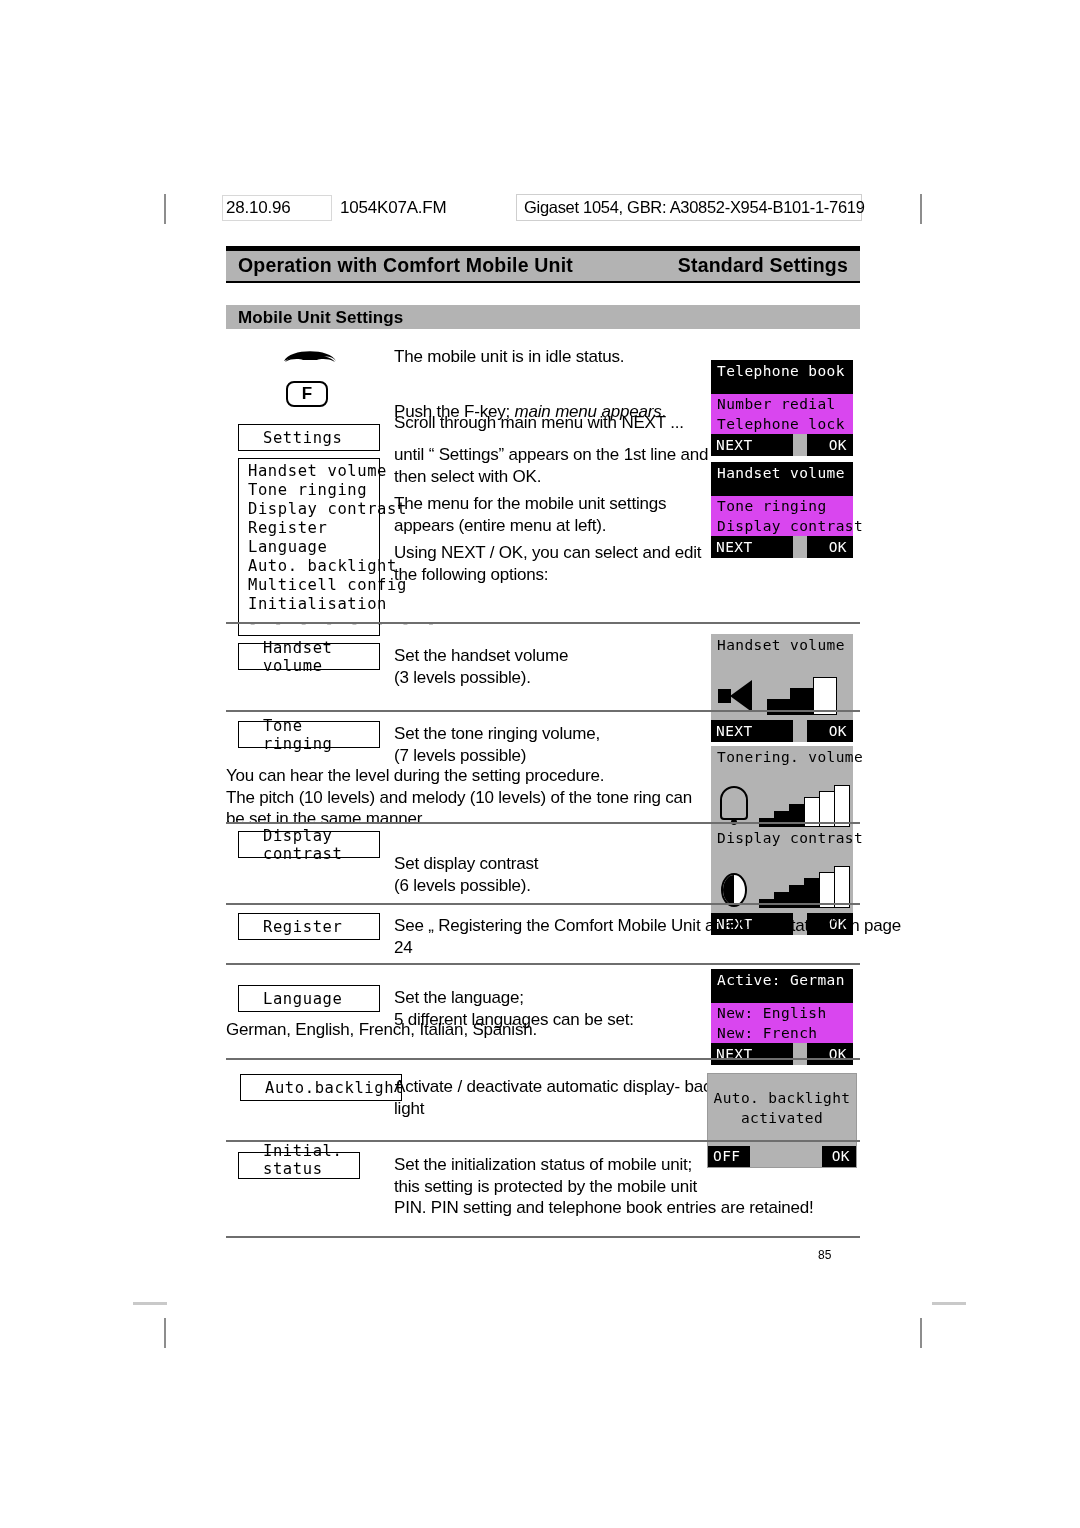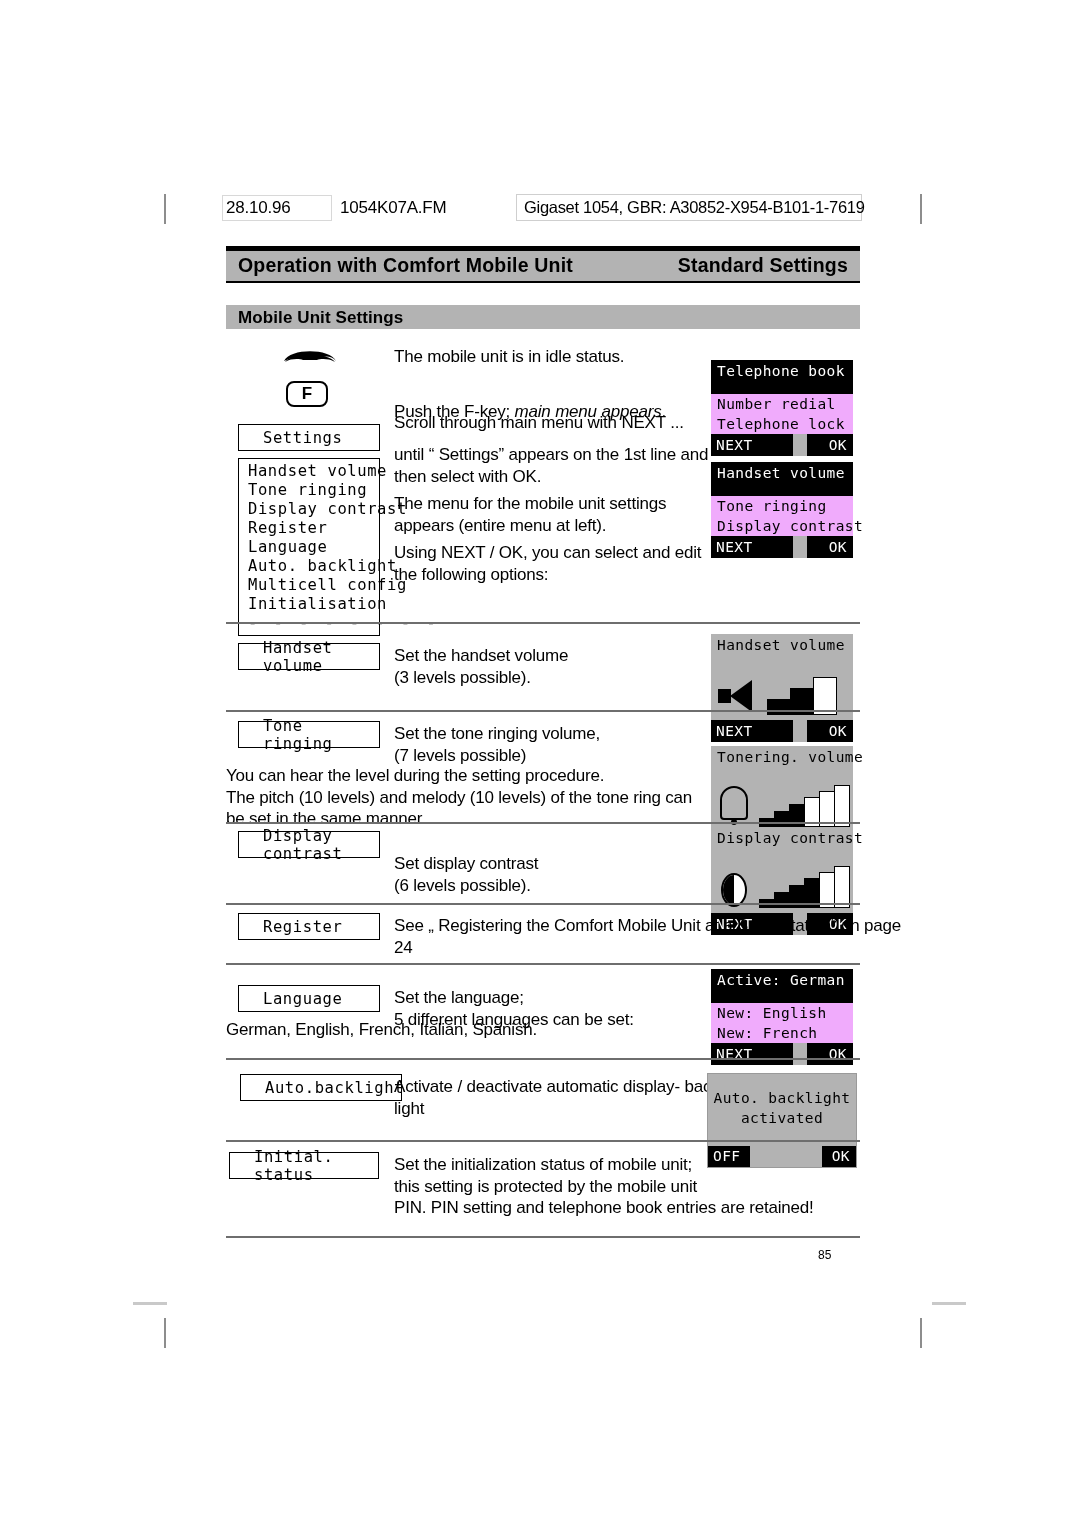--- a/index.html
+++ b/index.html
@@ -56,21 +56,21 @@
   }
   .menu-box div{height:19px;line-height:19px;white-space:nowrap;}
   .menu-dash{letter-spacing:3.4px;}
 
   
   .disp{position:absolute;width:142px;box-sizing:border-box;}
   .disp-title{height:34px;line-height:22px;background:#000;color:#fff;
     font-family:"DejaVu Sans Mono","Liberation Mono",monospace;
     font-size:14.5px;letter-spacing:0.4px;padding-left:6px;white-space:nowrap;}
   .disp-title.gray{background:#b3b3b3;color:#000;}
-  .disp-body{background:#f0abfc;
+  .disp-body{background:#d946ef;
     font-family:"DejaVu Sans Mono","Liberation Mono",monospace;
     font-size:14.5px;letter-spacing:0.4px;padding-left:6px;}
   .disp-body div{height:20px;line-height:20px;white-space:nowrap;}
   .disp-foot{height:22px;background:#b3b3b3;position:relative;}
   .disp-foot .sk{position:absolute;top:0;height:22px;background:#000;color:#fff;
     font-family:"DejaVu Sans Mono","Liberation Mono",monospace;
     font-size:14.5px;line-height:22px;letter-spacing:0.4px;}
   .sk-next{left:0;width:82px;padding-left:5px;box-sizing:border-box;}
   .sk-ok{right:0;width:46px;text-align:right;padding-right:6px;box-sizing:border-box;}
 
@@ -337,21 +337,21 @@
       <div>activated</div>
     </div>
     <div class="disp-foot" style="height:21px;">
       <div class="sk sk-next" style="width:42px;height:21px;line-height:21px;">OFF</div>
       <div class="sk sk-ok" style="width:34px;height:21px;line-height:21px;">OK</div>
     </div>
   </div>
 
   <div class="hr" style="left:226px;top:1140px;width:634px;"></div>
 
-  <div class="lcdlabel" style="left:229px;top:1152px;width:150px;">
+  <div class="lcdlabel" style="left:238px;top:1152px;width:122px;align-items:flex-end;">
     <span>Initial. status</span>
   </div>
   <div class="txt" style="left:394px;top:1154px;">Set the initialization status of mobile unit;
 this setting is protected by the mobile unit
 PIN. PIN setting and telephone book entries are retained!</div>
 
   <div class="hr" style="left:226px;top:1236px;width:634px;"></div>
   <div class="pageno">85</div>
 
 </div>

